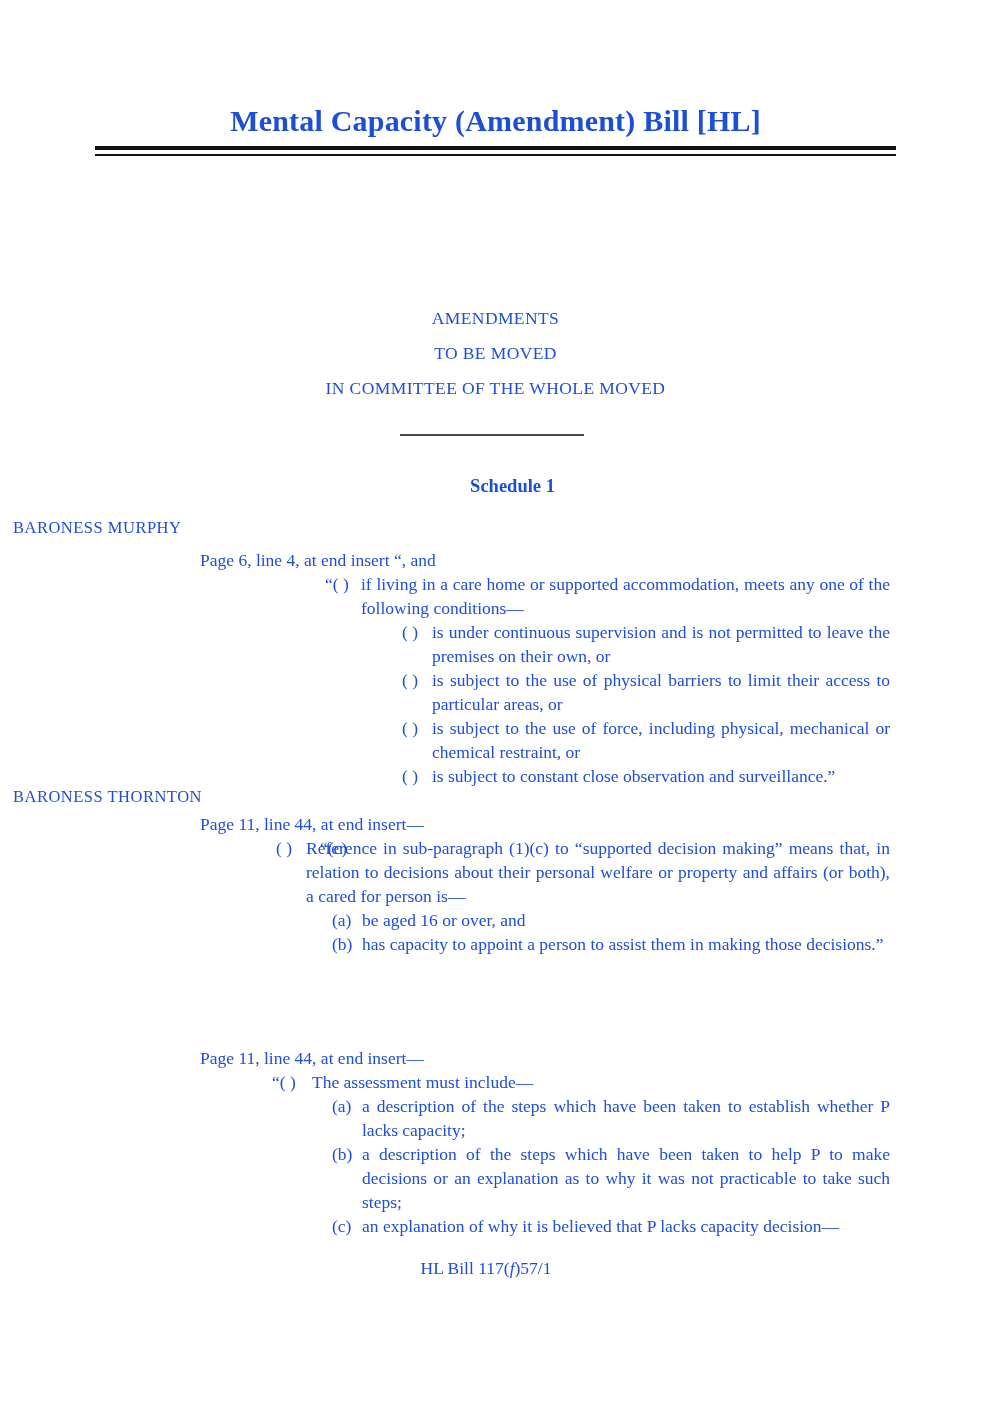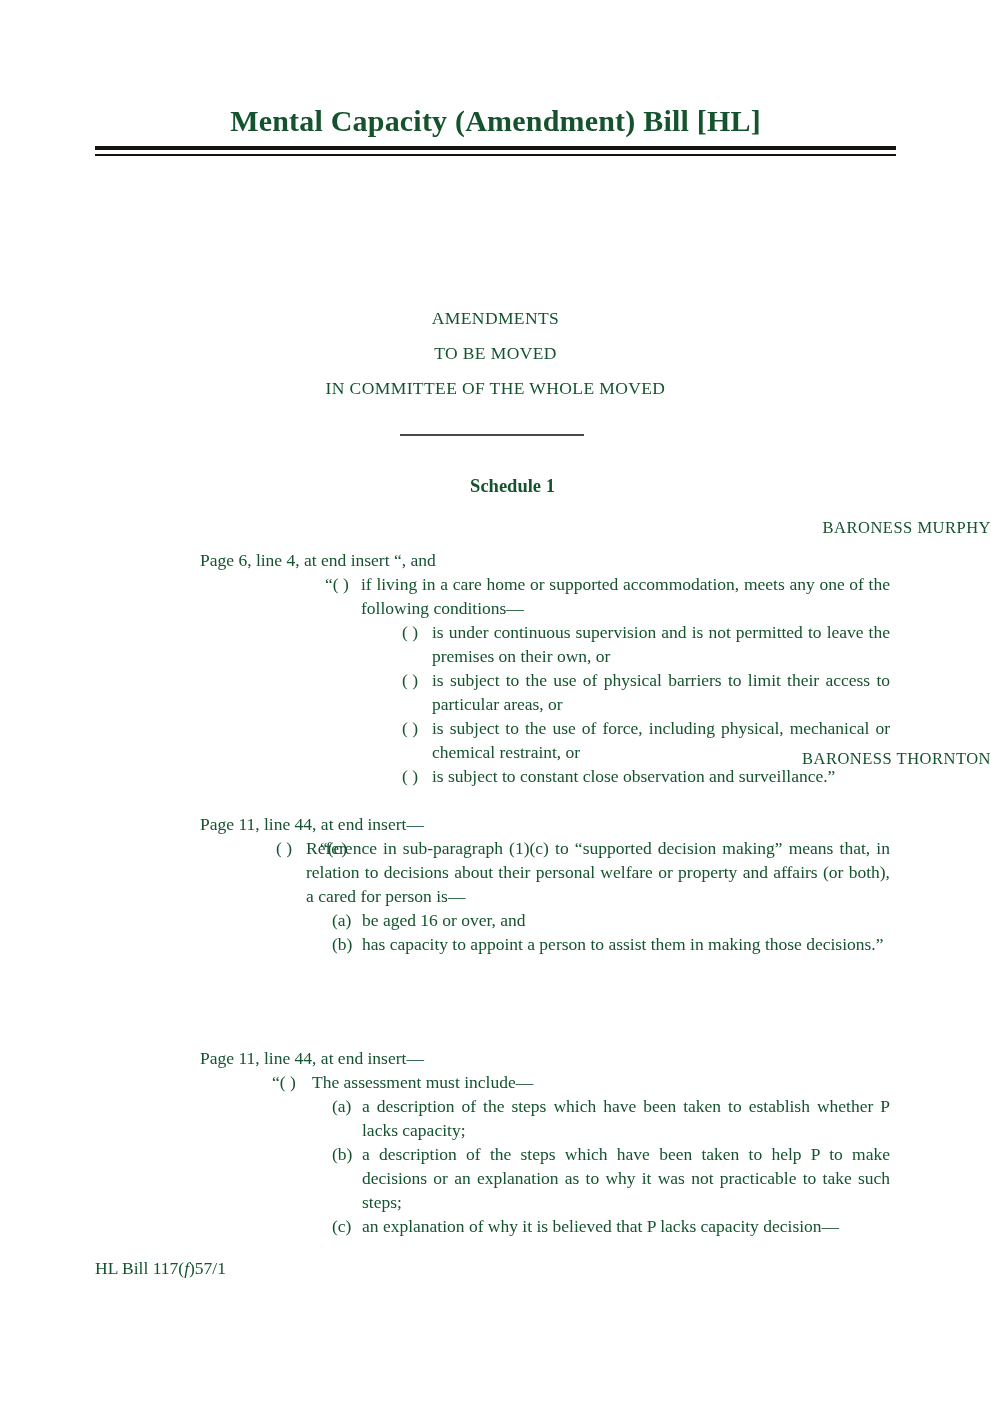--- a/index.html
+++ b/index.html
@@ -2,21 +2,21 @@
 <html><head>
 <meta charset="utf-8">
 <style>
   html, body { margin: 0; padding: 0; background: #e8e8e8; }
   .page {
     position: relative;
     width: 991px;
     height: 1401px;
     margin: 0 auto;
     background: #ffffff;
-    color: #14532d;
+    color: #1d4ed8;
     font-family: "Liberation Serif", "DejaVu Serif", serif;
     font-size: 17.5px;
     overflow: hidden;
   }
 
   
   .doc-title {
     position: absolute;
     top: 104px; left: 0; right: 0;
     text-align: center;
@@ -55,26 +55,27 @@
     position: absolute;
     top: 476px; left: 0; right: 0;
     text-align: center;
     font-weight: bold;
     font-size: 18.5px;
     padding-left: 34px;
   }
   .mover {
     position: absolute;
     left: 0; right: 0;
-    text-align: right;
+    text-align: left;
     font-size: 16.5px;
     letter-spacing: 0.5px;
+    padding-left: 13px;
   }
   .mover-murphy   { top: 518px; }
-  .mover-thornton { top: 749px; }
+  .mover-thornton { top: 787px; }
 
   
   .amendment {
     position: absolute;
     left: 200px;
     width: 690px;
     line-height: 24px;
   }
   .amend-1 { top: 548px; }
   .amend-2 { top: 812px; }
@@ -98,21 +99,21 @@
   .ind-c1  { padding-left: 158px; } .ind-c1  > .marker { left: 120px; } 
   .ind-ref { padding-left: 106px; } .ind-ref > .marker { left: 76px;  } 
   .ind-ab  { padding-left: 162px; } .ind-ab  > .marker { left: 132px; } 
   .ind-p1  { padding-left: 112px; } .ind-p1  > .marker { left: 72px;  } 
 
   
   .footer {
     position: absolute;
     top: 1258px; left: 95px; right: 114px;
     display: flex;
-    justify-content: flex-start;
+    justify-content: center;
     font-size: 17.5px;
   }
   .footer .it { font-style: italic; }
 </style>
 </head>
 <body>
 
 <div class="page">
 
   <div class="doc-title">Mental Capacity (Amendment) Bill [HL]</div>

